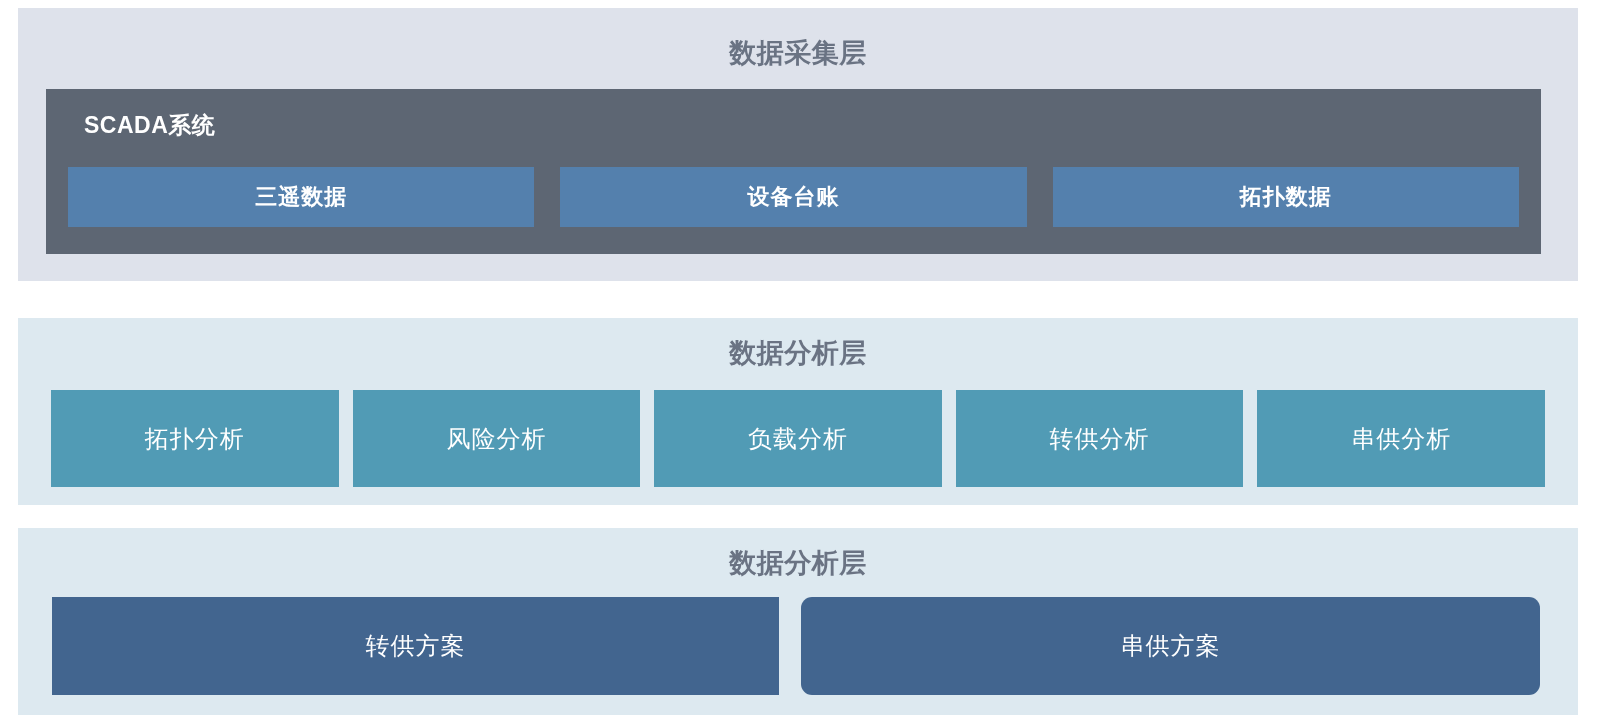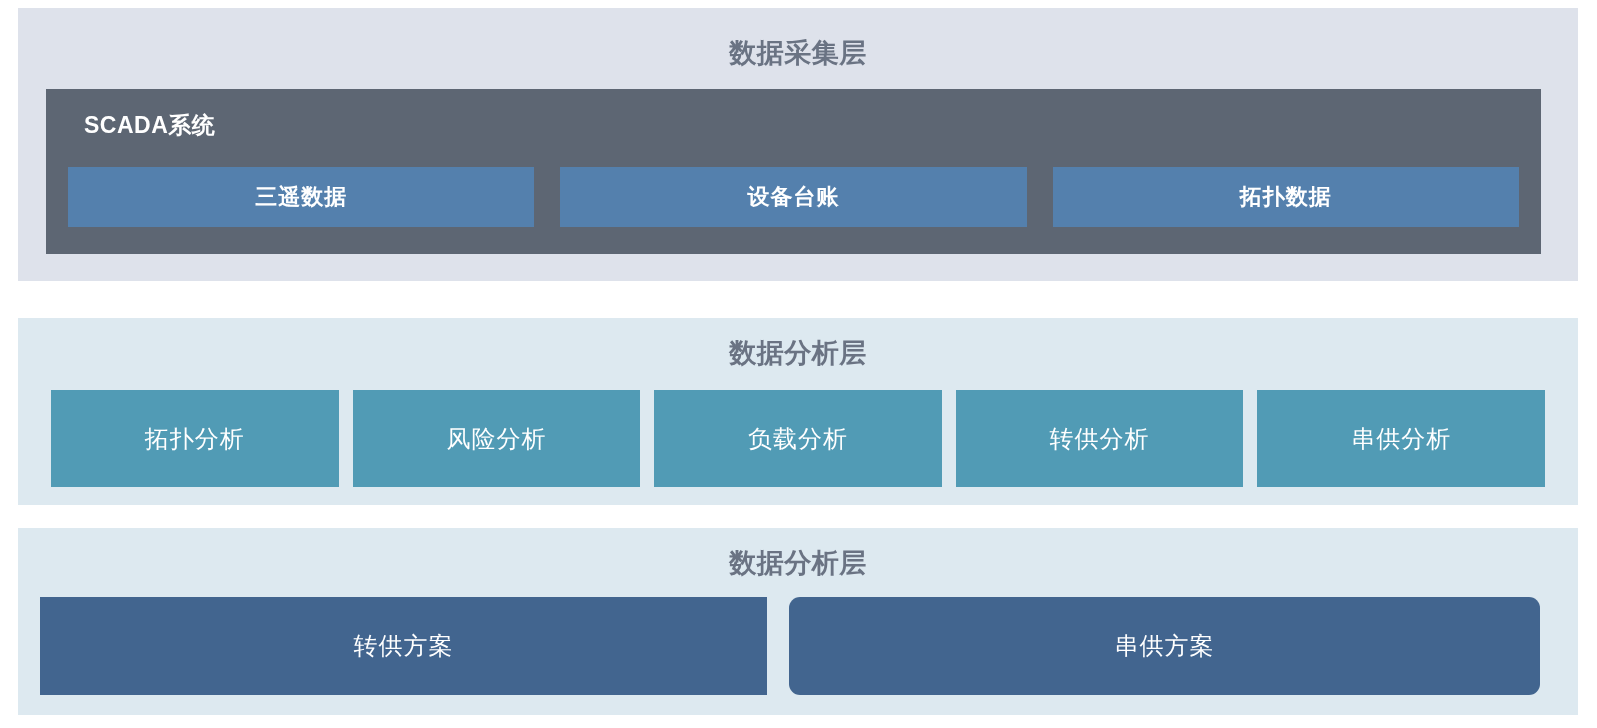--- a/index.html
+++ b/index.html
@@ -131,21 +131,21 @@
     background: #dde9f0;
   }
   .layer-application .layer-title {
     font-size: 27px;
     line-height: 27px;
     padding-top: 22px;
     color: #6a7383;
   }
   .application-boxes {
     position: absolute;
-    left: 22px;
+    left: 34px;
     right: 38px;
     top: 69px;
     display: flex;
     gap: 22px;
   }
   .application-box {
     height: 98px;
     background: #42658f;
     display: flex;
     align-items: center;

